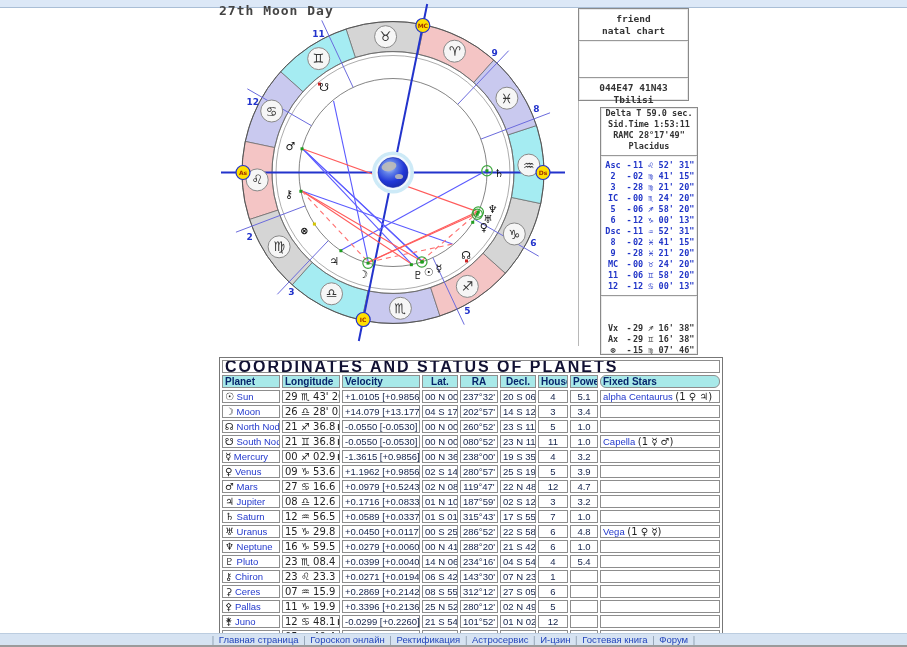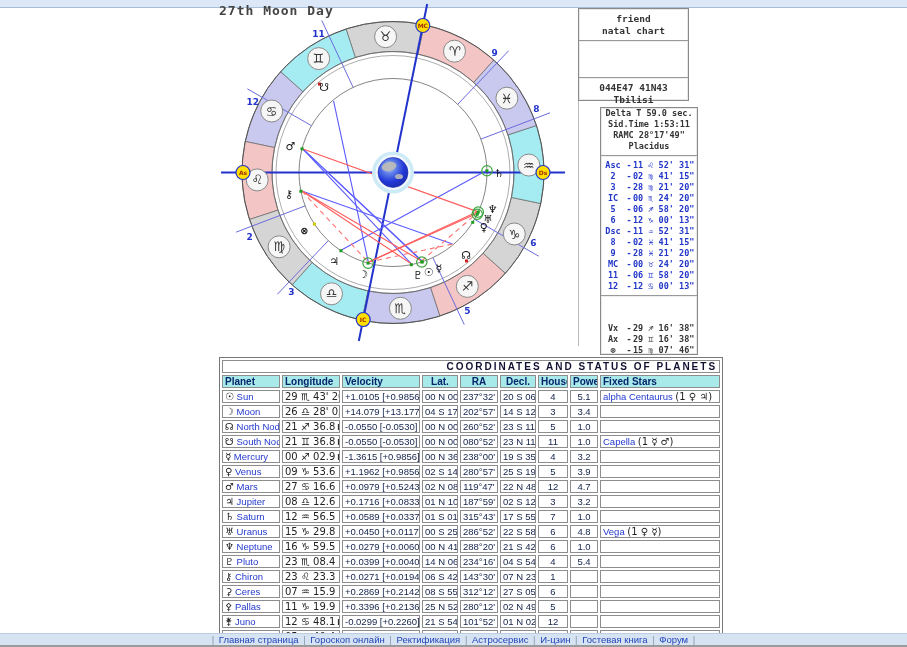--- a/index.html
+++ b/index.html
@@ -25,21 +25,21 @@
   .cuspline .lb{text-align:center;}
   .cuspline .dash{text-align:center;}
   .cuspline .vl{text-align:left;}
   .ptlist{color:#333;margin-top:26px;}
 
   
   #tablewrap{position:absolute;left:219px;top:357px;}
   table.pl{border-collapse:separate;border-spacing:2px;border:1px solid #777;background:#fff;
            table-layout:fixed;width:482px;font-size:9.5px;color:#13224a;}
   table.pl td{border:1px solid #8d8d8d;height:11px;line-height:11px;padding:0 2px;overflow:hidden;white-space:nowrap;}
-  td.title{text-align:right;font-weight:bold;font-size:10px;letter-spacing:2px;color:#111133;border:1px solid #8d8d8d;}
+  td.title{text-align:left;font-weight:bold;font-size:16px;letter-spacing:2px;color:#111133;border:1px solid #8d8d8d;}
   td.hd{background:#a8e9e9;font-weight:bold;color:#06256b;font-size:10px;}
   td.c{text-align:center;}
   .g{font-family:"DejaVu Sans",sans-serif;font-size:10px;color:#222;}
   .pname{color:#2238cc;text-decoration:none;cursor:pointer;}
   .star{color:#2238cc;text-decoration:none;cursor:pointer;}
   .retro{font-weight:bold;color:#333;padding-left:2px;}
 
   
   .footer{position:absolute;left:0;top:633px;width:100%;height:12px;background:#d6e3f2;
           border-top:1px solid #bccde0;text-align:center;font-size:9.5px;line-height:12px;color:#8899aa;}
@@ -310,21 +310,21 @@
           </tr>
           <tr>
             <td class="hd" style="background: rgb(168, 233, 233);">Planet</td>
             <td class="hd" style="background: rgb(168, 233, 233);">Longitude</td>
             <td class="hd" style="background: rgb(168, 233, 233);">Velocity</td>
             <td class="hd c" style="background: rgb(168, 233, 233);">Lat.</td>
             <td class="hd c" style="background: rgb(168, 233, 233);">RA</td>
             <td class="hd c" style="background: rgb(168, 233, 233);">Decl.</td>
             <td class="hd c" style="background: rgb(168, 233, 233);">House</td>
             <td class="hd c" style="background: rgb(168, 233, 233);">Power</td>
-            <td class="hd" style="background: rgb(168, 233, 233);">Fixed Stars</td>
+            <td class="hd" style="background: rgb(168, 233, 233); border-radius: 6px;">Fixed Stars</td>
           </tr>
           <tr>
             <td><span class="g">☉</span> <a class="pname">Sun</a></td>
             <td><span class="g">29 ♏ 43' 20"</span></td>
             <td class="">+1.0105  [+0.9856]</td>
             <td class="c">00 N 00</td>
             <td class="c">237°32'</td>
             <td class="c">20 S 06</td>
             <td class="c">4</td>
             <td class="c">5.1</td>

